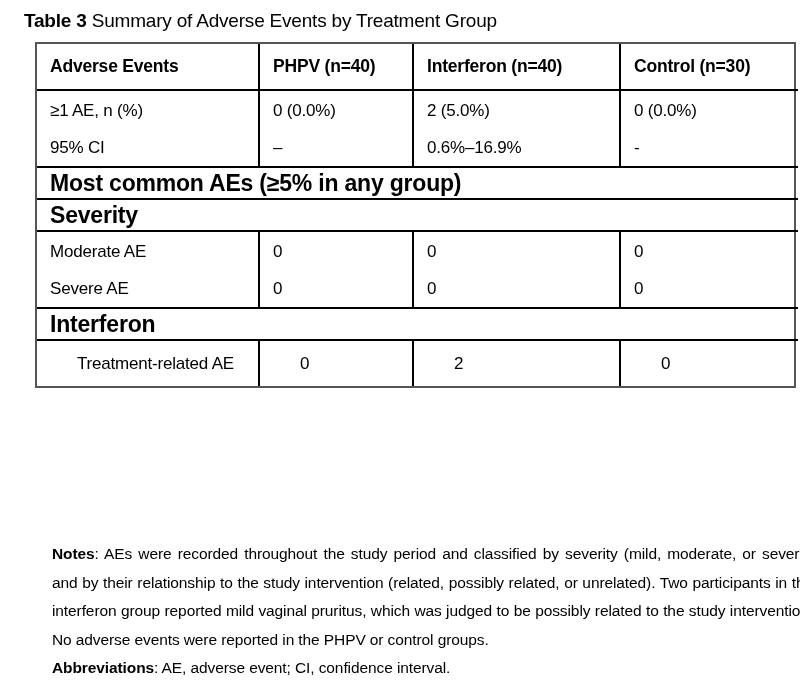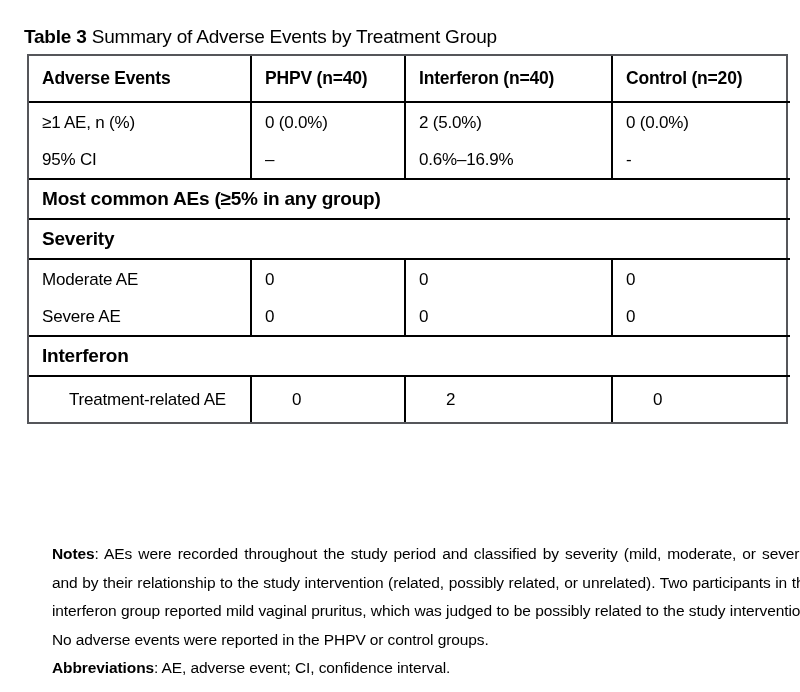--- a/index.html
+++ b/index.html
@@ -7,49 +7,48 @@
     width: 800px; height: 692px;
     background: #ffffff;
     color: #000000;
     font-family: "Liberation Sans", sans-serif;
     overflow: hidden;
   }
   .page { position: relative; width: 800px; height: 692px; }
 
   
   .caption {
-    position: absolute; left: 24px; top: 24px;
+    position: absolute; left: 24px; top: 8px;
     font-size: 19px; line-height: 26px; letter-spacing: -0.2px;
   }
   .caption b { font-weight: 700; }
 
   
   .table-wrap {
-    position: absolute; left: 27px; top: 42px;
+    position: absolute; left: 35px; top: 42px;
     width: 761px;
     border: 2px solid #55565a;
     background: #ffffff;
-    margin-top: 12px;
   }
   table { border-collapse: collapse; width: 100%; table-layout: fixed; }
   th, td {
     border: 2px solid #000000;
     text-align: left; vertical-align: middle;
     padding: 0 10px 0 13px;
     font-size: 17px; letter-spacing: -0.2px;
   }
   tr > *:first-child { border-left: 0; }
   tr > *:last-child  { border-right: 0; }
   tr.first-row > *   { border-top: 0; }
   tr.last-row  > *   { border-bottom: 0; padding-left: 40px; }
 
   tr.header-row th { height: 46px; font-weight: 700; font-size: 17.5px; }
   tr.two-line td   { height: 77px; vertical-align: middle; border-radius: 18px; }
   tr.two-line .cell-line { line-height: 37px; white-space: nowrap; }
-  tr.section-row td { height: 40px; font-weight: 700; font-size: 19px; }
+  tr.section-row td { height: 32px; font-weight: 700; font-size: 23px; }
   tr.one-line td   { height: 46px; }
 
   
   .footnotes {
     position: absolute; left: 24px; top: 540px;
     width: 761px;
     font-size: 15.5px; line-height: 28.5px; letter-spacing: -0.1px; margin-left: 28px;
   }
   .footnotes p.justified { text-align: justify; }
   .footnotes b { font-weight: 700; }
@@ -69,21 +68,21 @@
         <col style="width:222px">
           <col style="width:154px">
           <col style="width:207px">
           <col style="width:178px">
       </colgroup>
       <tbody>
         <tr class="header-row first-row">
           <th>Adverse Events</th>
           <th>PHPV (n=40)</th>
           <th>Interferon (n=40)</th>
-          <th>Control (n=20)</th>
+          <th>Control (n=30)</th>
         </tr>
 
         <tr class="two-line">
           <td>
             <div class="cell-line">≥1 AE, n (%)</div>
             <div class="cell-line">95% CI</div>
           </td>
           <td>
             <div class="cell-line">0 (0.0%)</div>
             <div class="cell-line">–</div>

